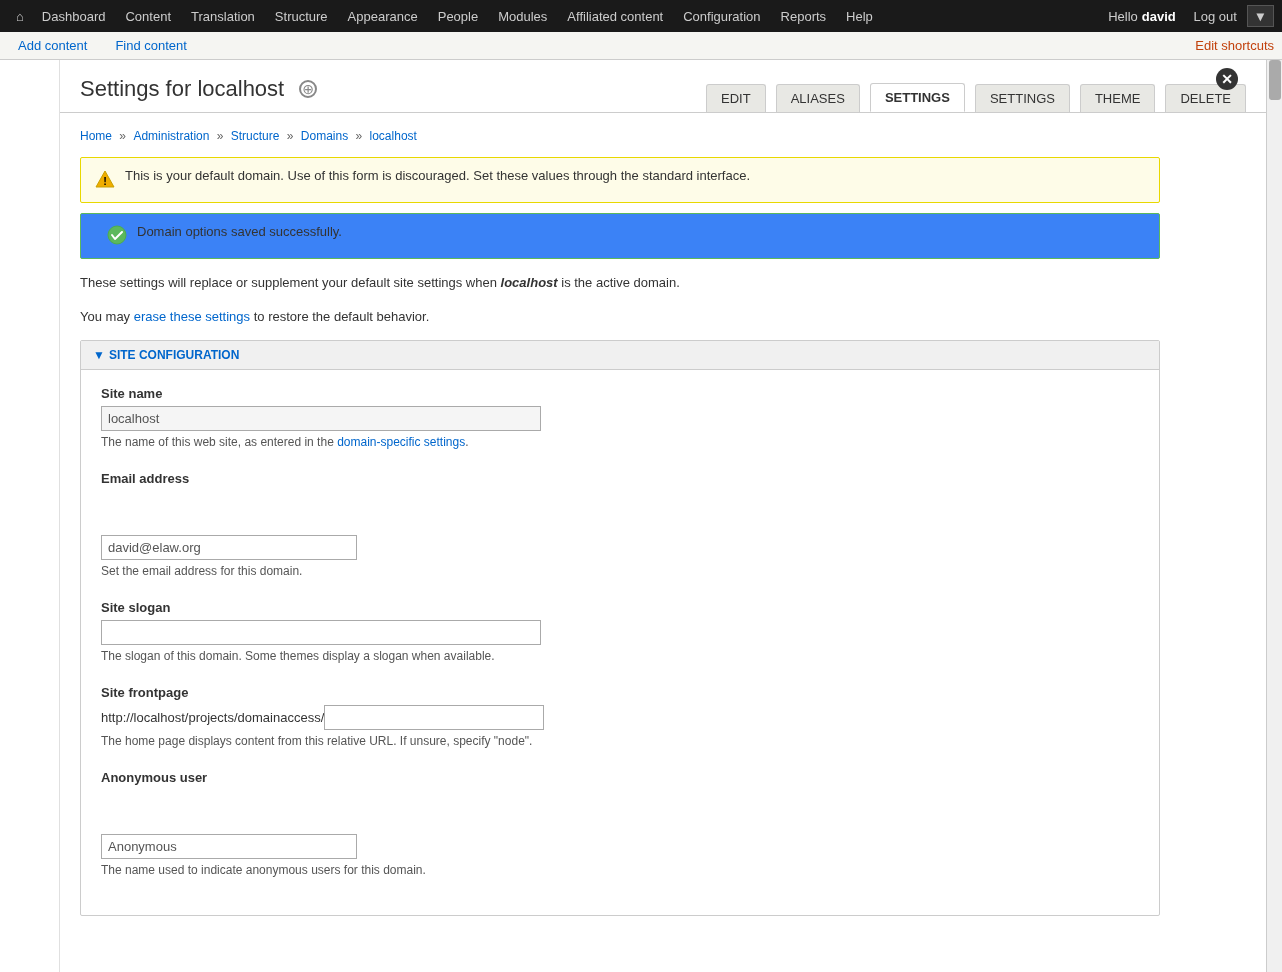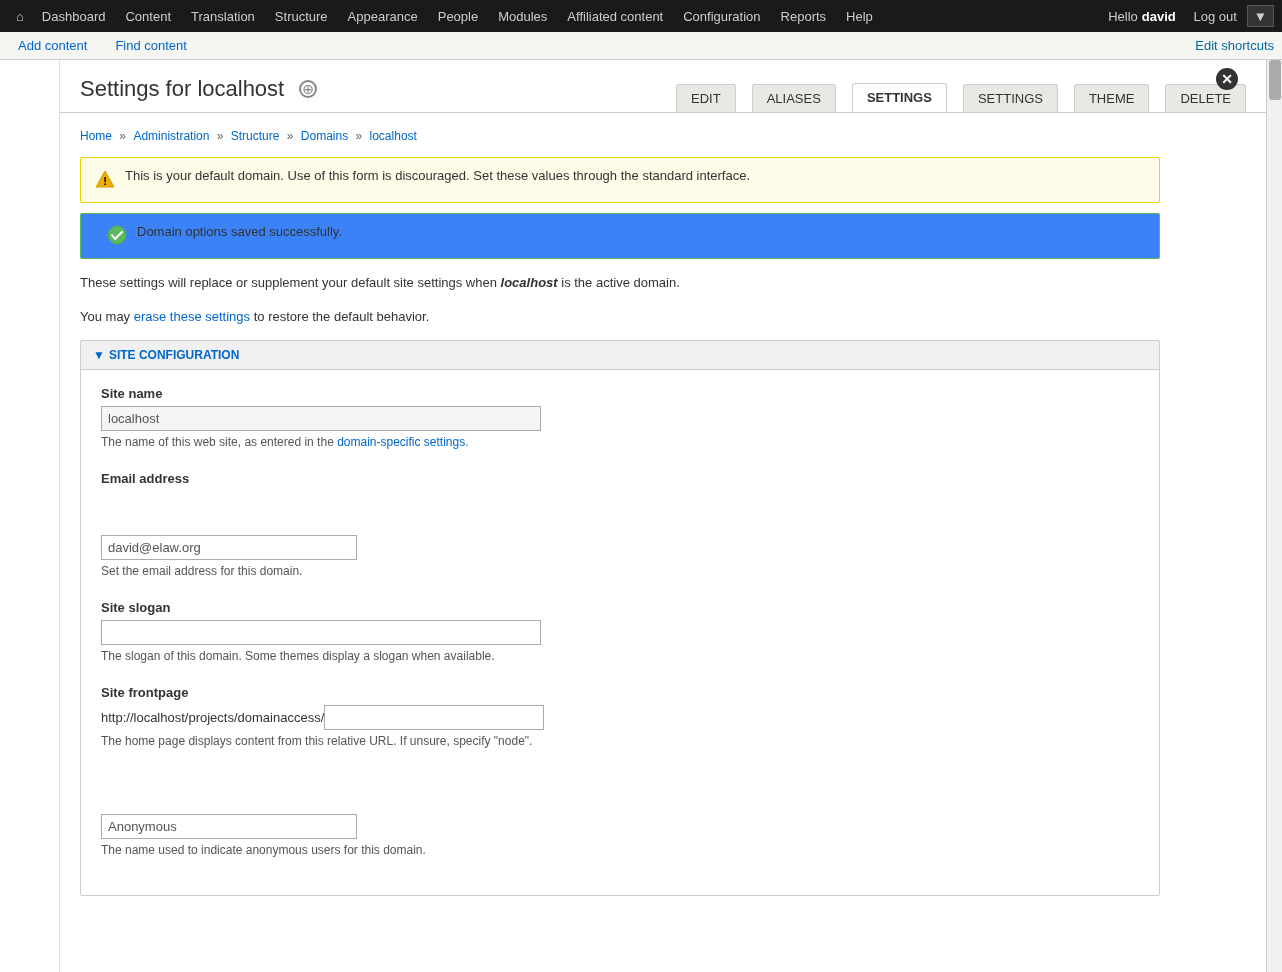--- a/index.html
+++ b/index.html
@@ -55,21 +55,21 @@
       padding: 0 10px;
       height: 28px;
       display: flex;
       align-items: center;
       cursor: pointer;
       font-size: 13px;
       text-decoration: none;
     }
     #secondary-nav .spacer { flex: 1; }
     #secondary-nav .edit-shortcuts {
-      color: #0369a1;
+      color: #c2410c;
       cursor: pointer;
       font-size: 13px;
       text-decoration: none;
     }
 
     
     #main-wrapper {
       display: flex;
       background: #fff;
       min-height: calc(972px - 60px);
@@ -118,21 +118,21 @@
       justify-content: center;
       font-size: 14px;
       color: #888;
       cursor: pointer;
       line-height: 1;
     }
 
     
     #tabs {
       display: flex;
-      gap: 16px;
+      gap: 10px;
       align-items: flex-end;
     }
     .tab {
       padding: 6px 14px;
       border: 1px solid #ccc;
       background: #e8e8e4;
       color: #333;
       cursor: pointer;
       font-size: 13px;
       border-bottom: none;
@@ -436,20 +436,21 @@
           <div class="form-group">
             <label class="form-label">Site frontpage</label>
             <div class="frontpage-row">
               <span class="frontpage-prefix">http://localhost/projects/domainaccess/</span>
               <input class="frontpage-input" type="text" value="" style="">
             </div>
             <p class="form-desc">The home page displays content from this relative URL. If unsure, specify "node".</p>
           </div>
 
           <div class="form-group">
+            <label class="form-label">Anonymous user</label>
             <input class="form-input form-input-medium" type="text" value="Anonymous" style="">
             <p class="form-desc">The name used to indicate anonymous users for this domain.</p>
           </div>
 
         </div>
       </div>
 
     </div>
   </div>
 

